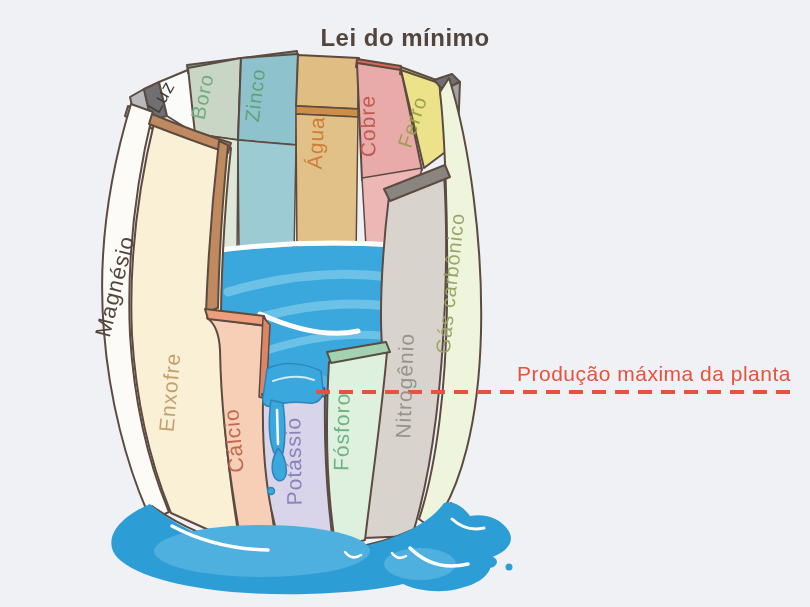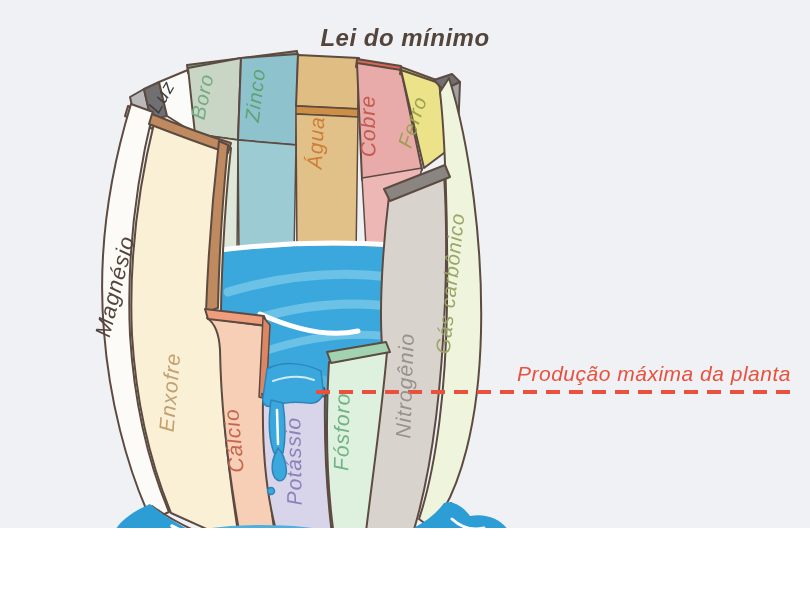--- a/index.html
+++ b/index.html
@@ -1,17 +1,17 @@
 <!DOCTYPE html>
 <html><head>
 <meta charset="utf-8">
 <style>
   html,body{margin:0;padding:0;}
   body{font-family:"Liberation Sans", sans-serif;}
-  .stage{position:relative;width:810px;height:528px;overflow:hidden;font-style:italic;}
+  .stage{position:relative;width:810px;height:607px;overflow:hidden;}
   svg{display:block;}
   .stave-label{font-family:"Liberation Sans", sans-serif;letter-spacing:1px;}
   .title-text{font-family:"Liberation Sans", sans-serif;font-weight:bold;letter-spacing:.5px;}
   .annot-text{font-family:"Liberation Sans", sans-serif;letter-spacing:.5px;}
 </style>
 </head>
 <body>
 
 <div class="stage">
 <svg width="810" height="607" viewBox="0 0 810 607" xmlns="http://www.w3.org/2000/svg">

